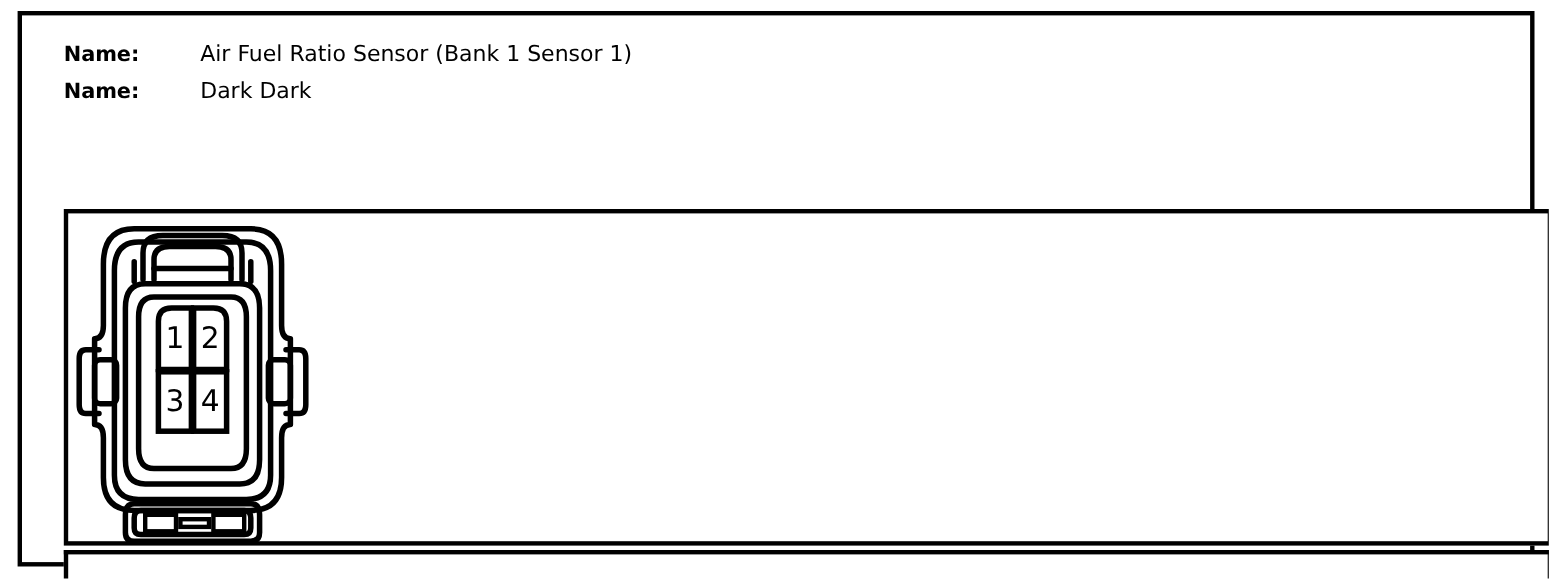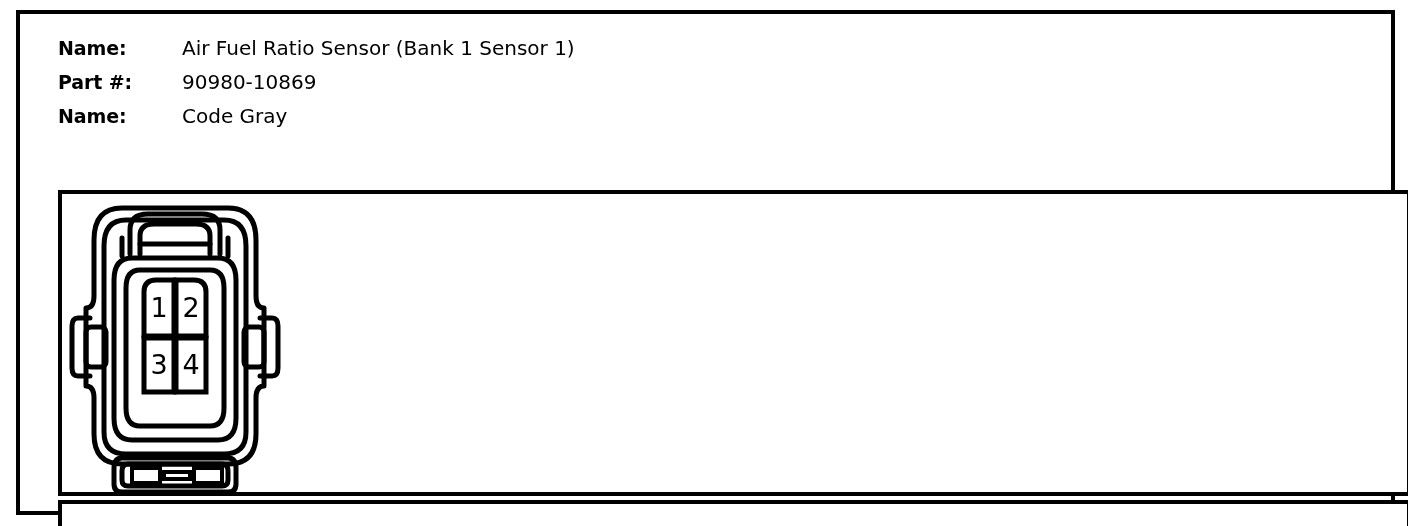--- a/index.html
+++ b/index.html
@@ -116,28 +116,24 @@
   <div class="outer-frame">
 
     <div class="spec-block">
 
       <div class="spec-row">
         <span class="spec-label">Name:</span>
         <span class="spec-value">Air Fuel Ratio Sensor (Bank 1 Sensor 1)</span>
       </div>
 
 
-      <div class="spec-row">
-        <span class="spec-label">Part #:</span>
-        <span class="spec-value">90980-10869</span>
-      </div>
 
       <div class="spec-row">
         <span class="spec-label">Name:</span>
-        <span class="spec-value">Code Gray</span>
+        <span class="spec-value">Dark Dark</span>
       </div>
 
     </div>
 
     <div class="diagram-panel">
 
       <div class="connector-wrap">
         <svg class="connector-svg" viewBox="0 0 230 300">
 
           <g fill="none" stroke="#000000" stroke-width="5" stroke-linejoin="round" stroke-linecap="round">

